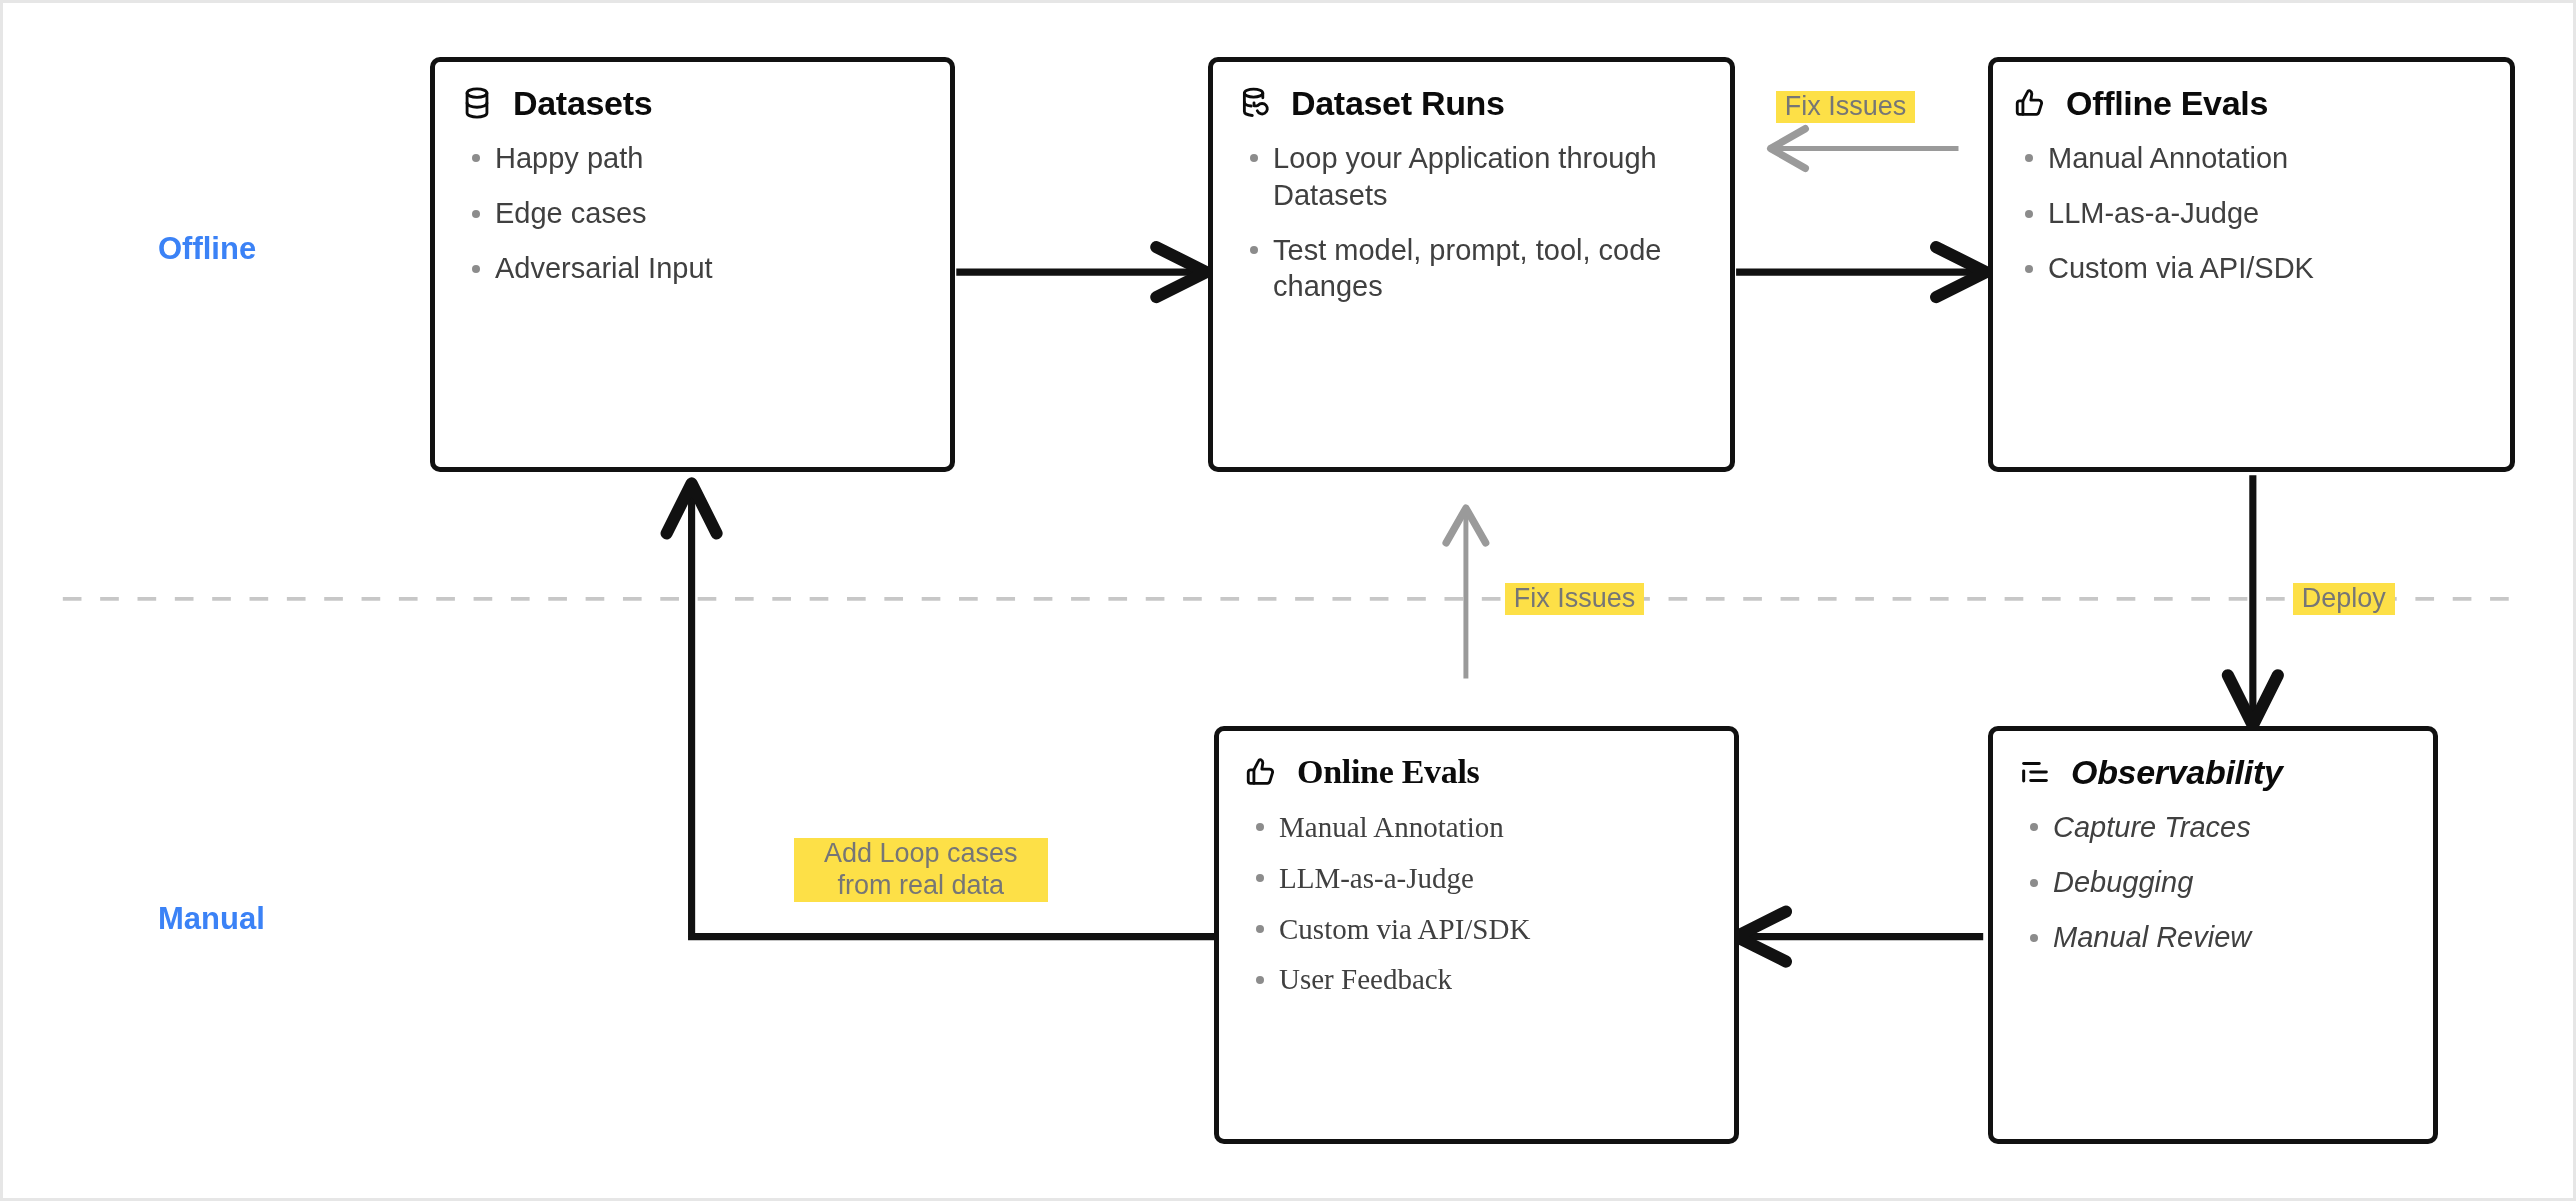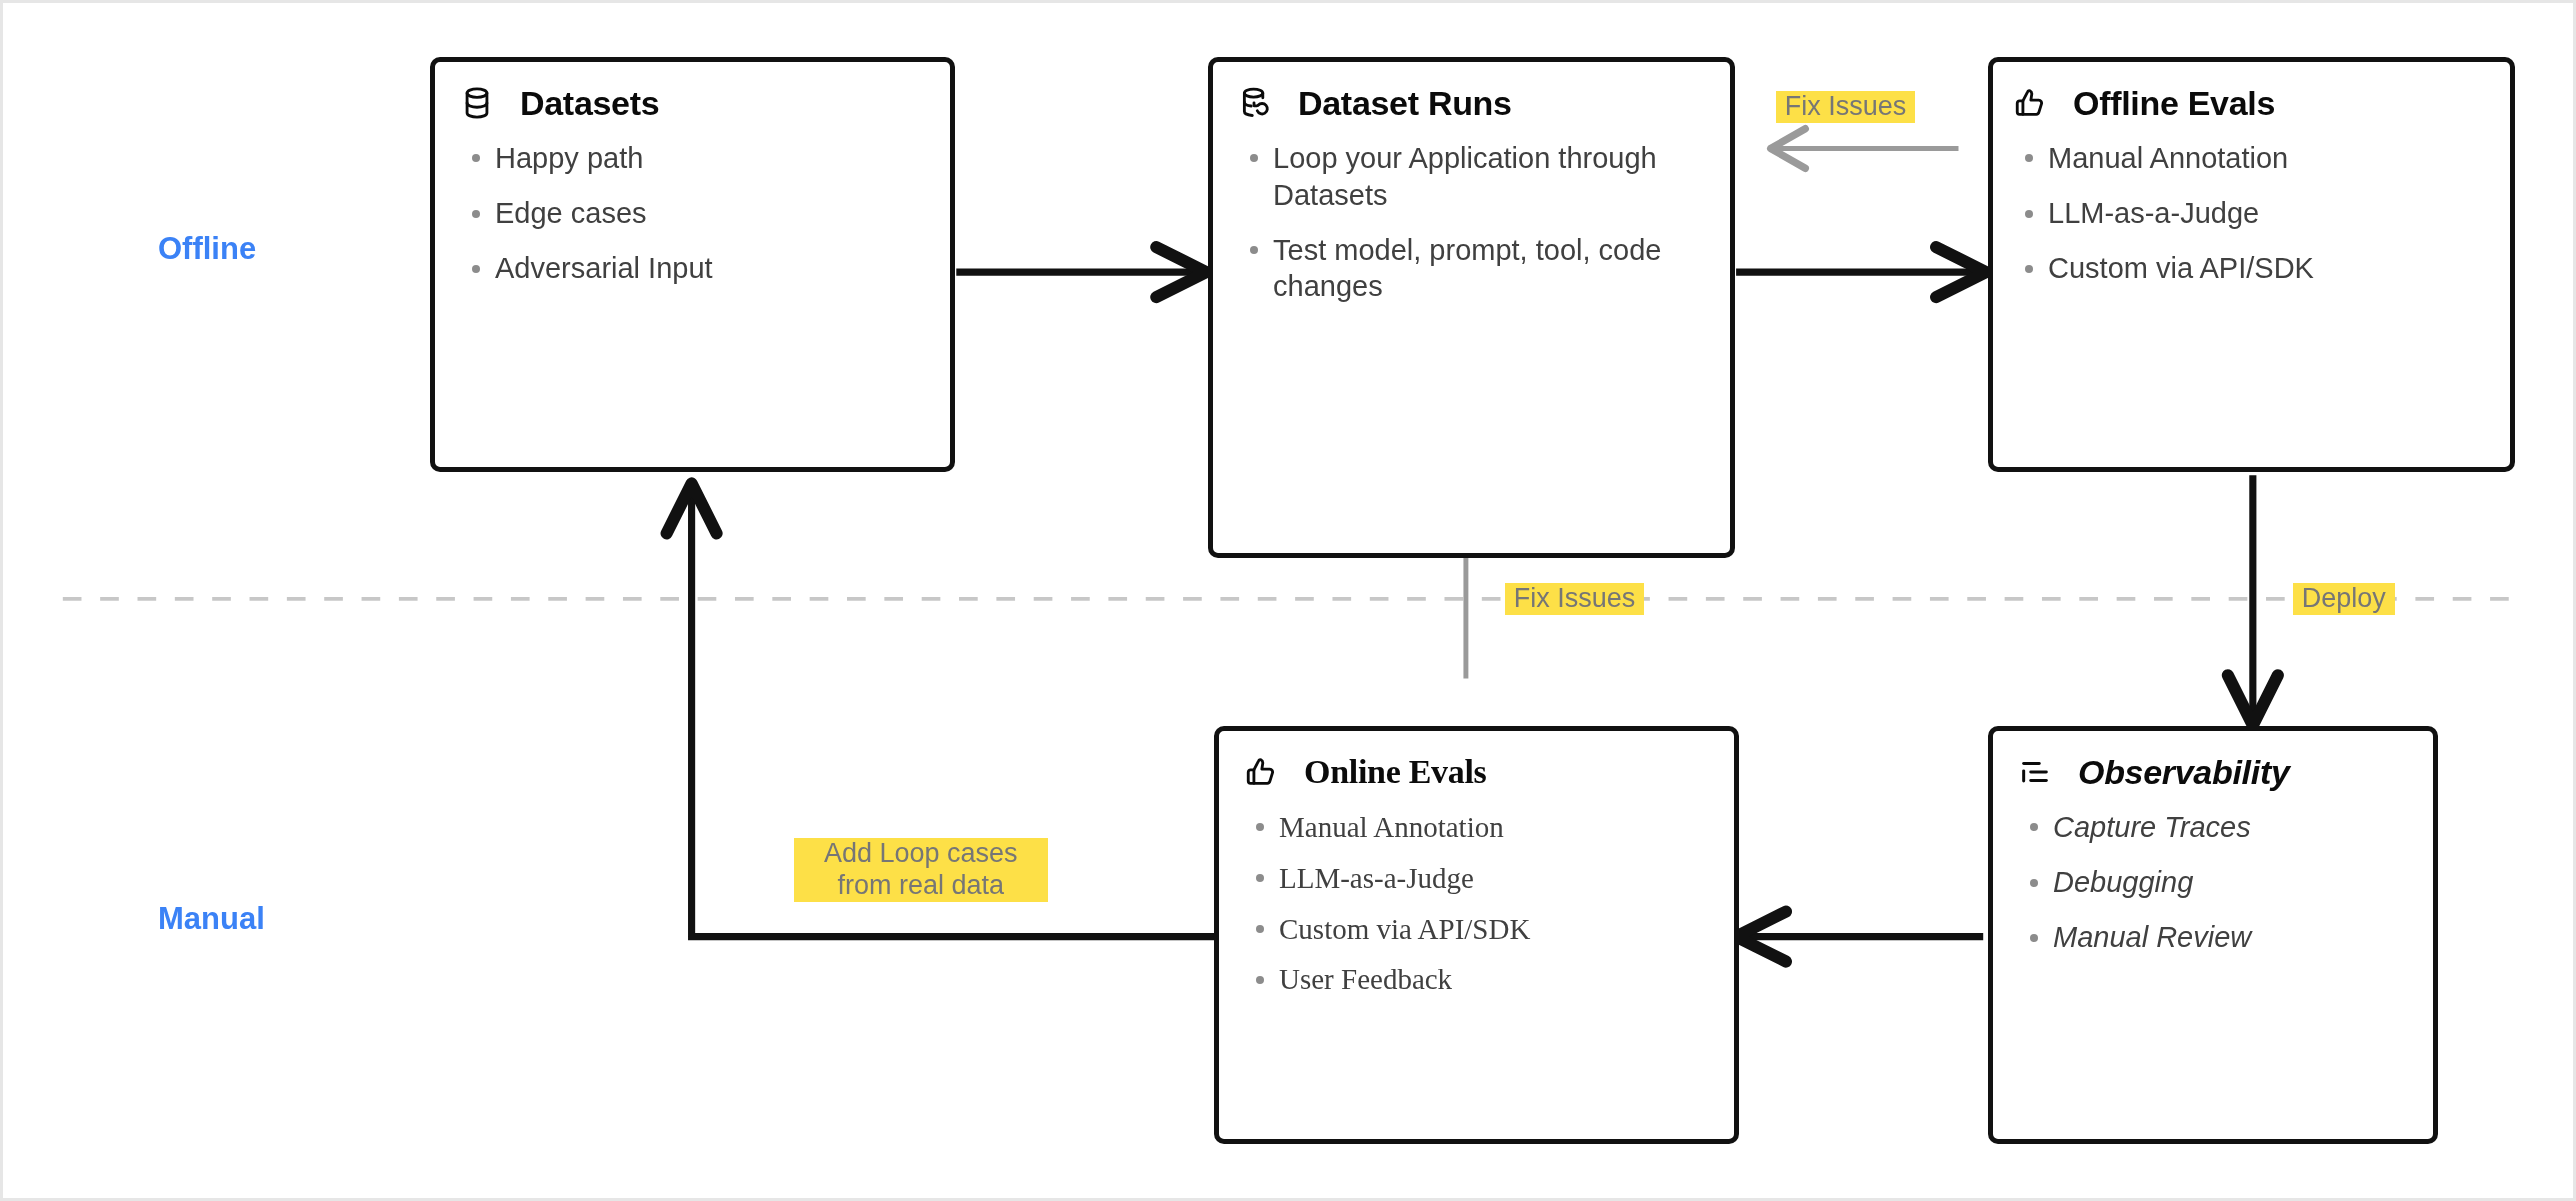--- a/index.html
+++ b/index.html
@@ -34,21 +34,21 @@
     background: #ffffff;
     border: 5px solid #111111;
     border-radius: 10px;
     box-sizing: border-box;
     padding: 24px 25px 22px 25px;
     z-index: 4;
   }
   .node-head {
     display: flex;
     align-items: center;
-    gap: 26px;
+    gap: 19px;
     margin-bottom: 20px;
   }
   .node-icon {
     width: 34px;
     height: 34px;
     flex: 0 0 34px;
     display: block;
   }
   .node-title {
     font-size: 34px;
@@ -160,21 +160,21 @@
       </svg>
       <div class="node-title">Datasets</div>
     </div>
     <ul class="bullets">
       <li>Happy path</li>
       <li>Edge cases</li>
       <li>Adversarial Input</li>
     </ul>
   </div>
 
-  <div class="node" style="left:1205px; top:54px; width:527px; height:501px;">
+  <div class="node" style="left:1205px; top:54px; width:527px; height:415px;">
     <div class="node-head">
       <svg class="node-icon" viewBox="0 0 24 24" fill="none" stroke="#0b0b0b" stroke-width="2" stroke-linecap="round" stroke-linejoin="round">
         <ellipse cx="11" cy="5" rx="6.5" ry="2.8"></ellipse>
         <path d="M4.5 5v13c0 1.4 2.4 2.6 5.6 2.8"></path>
         <path d="M17.5 5v3.3"></path>
         <path d="M4.5 11.4c0 1.3 2 2.4 4.8 2.7"></path>
         <path d="M14.2 13.6a3.7 3.7 0 1 1-.6 3.9"></path>
         <path d="M11.3 11.9v2.1h2.1"></path>
       </svg>
       <div class="node-title">Dataset Runs</div>

